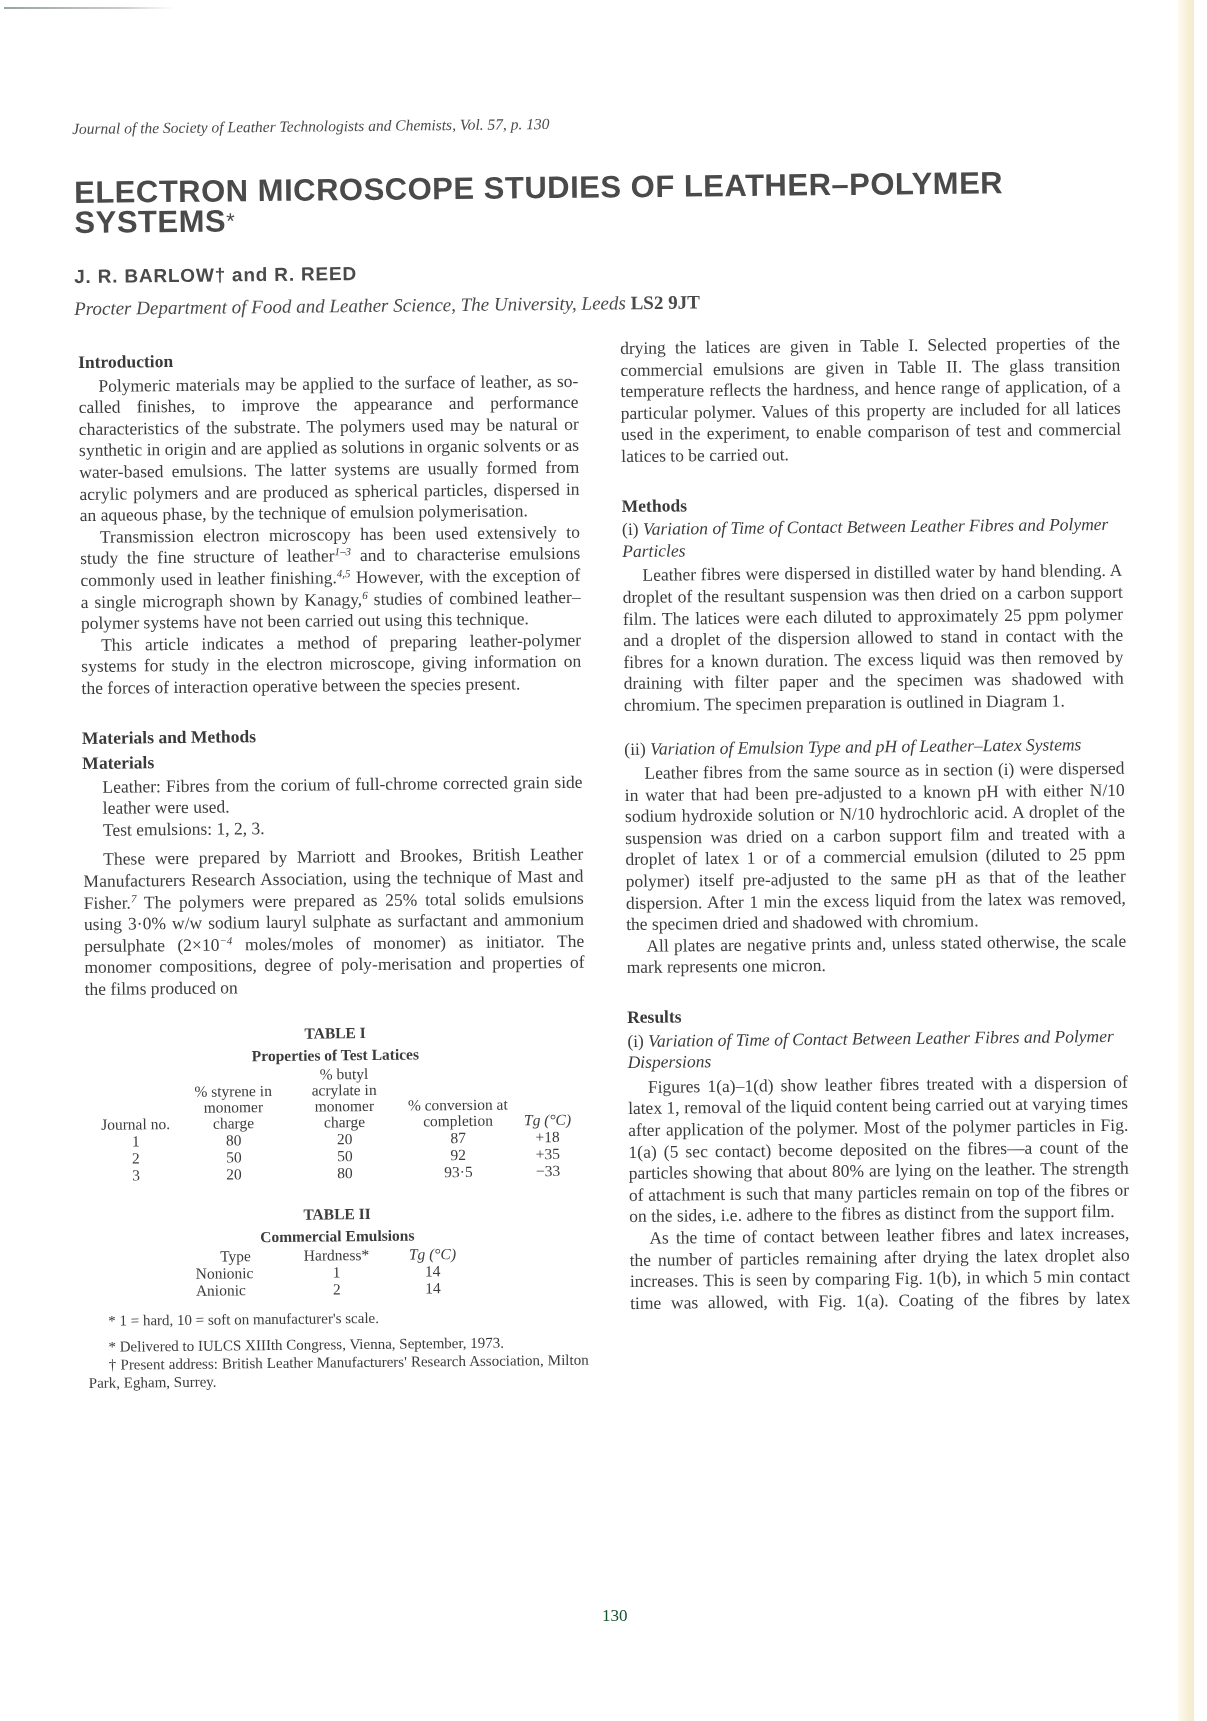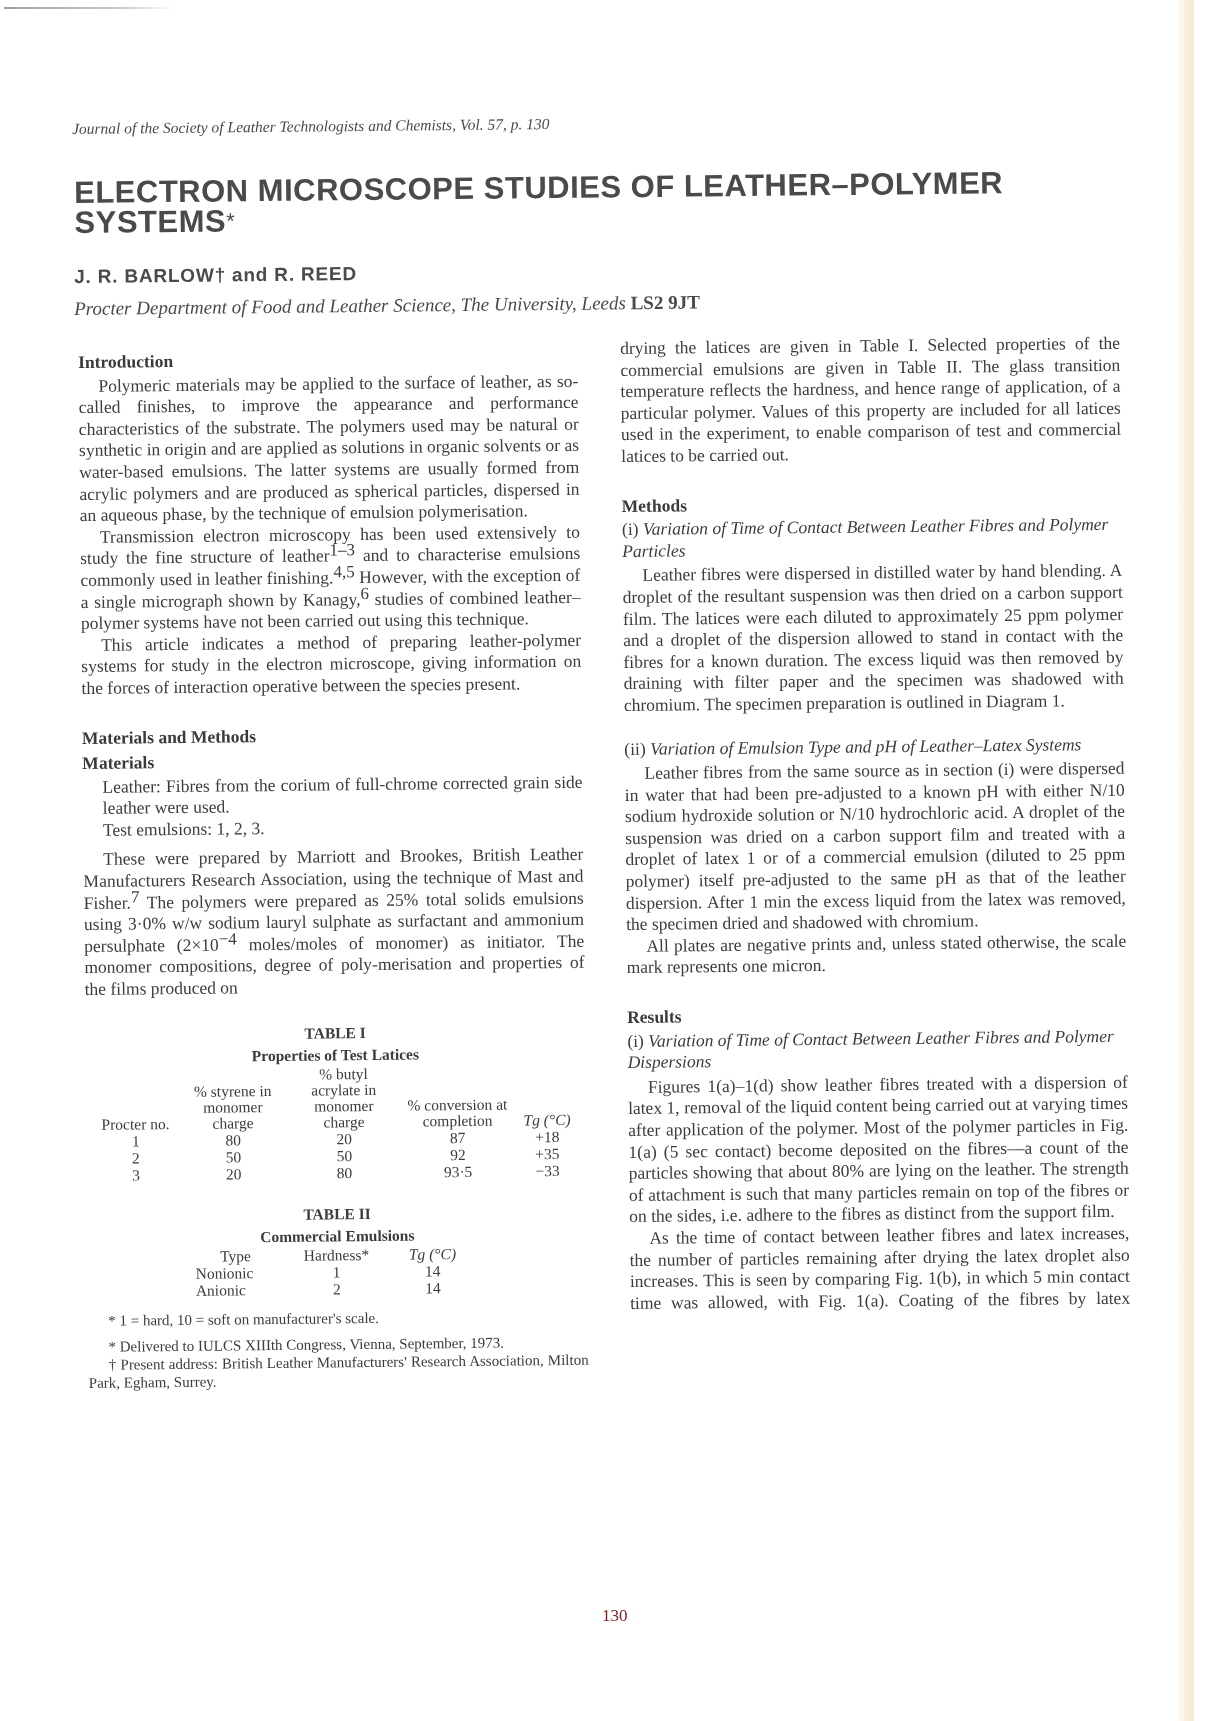--- a/index.html
+++ b/index.html
@@ -53,35 +53,35 @@
   .col-right { left: 620px; top: 338px; }
   .col p { margin: 0; text-align: justify; text-indent: 20px; }
   .col p.noindent { text-indent: 0; }
   .col h3 { margin: 0 0 2px 0; font-size: 17.5px; font-weight: bold; color: #3a3a3a; }
   .col .subhead { margin: 0 0 3px 0; font-size: 17.5px; line-height: 21.6px; }
   .col .subhead i { font-style: italic; }
   .gap-md { height: 22px; }
   .gap-lg { height: 28px; }
   .indent-block { padding-left: 20px; }
   .indent-block p { text-indent: 0; }
-  sup { font-size: 17px; line-height: 0; vertical-align: 6px; }
+  sup { font-size: 11px; line-height: 0; vertical-align: 6px; font-style: italic; }
 
   .table-block { text-align: center; margin-top: 26px; font-size: 15.5px; line-height: 18px; }
   .table-title { font-weight: bold; font-size: 15.5px; margin-bottom: 4px; }
   .table-subtitle { font-weight: bold; font-size: 15.5px; margin-bottom: 2px; }
   table.data { border-collapse: collapse; margin: 0 auto; font-size: 15.5px; }
   table.data th { font-weight: normal; vertical-align: bottom; padding: 0 8px; line-height: 16px; }
   table.data td { text-align: center; padding: 0 8px; line-height: 17px; }
   table.data .tg { font-style: italic; font-family: Liberation Serif, serif; }
   .footnotes { font-size: 15px; line-height: 18px; margin-top: 12px; }
   .footnotes p { text-indent: 20px; margin: 0; }
   .footnotes .fn-gap { height: 8px; }
 
   .page-number {
-    position: absolute; left: 602px; top: 1606px; font-size: 17px; color: #7f1d1d;
+    position: absolute; left: 602px; top: 1606px; font-size: 17px; color: #14532d;
   }
 </style>
 </head>
 <body>
 
 <div class="top-rule"></div>
 <div class="page-edge"></div>
 
 <div class="running-head">Journal of the Society of Leather Technologists and Chemists, Vol. 57, p. 130</div>
 
@@ -111,21 +111,21 @@
     <p>Test emulsions: 1, 2, 3.</p>
   </div>
   <p style="margin-top:8px"><span>These were prepared by Marriott and Brookes, British Leather Manufacturers Research Association, using the technique of Mast and Fisher.</span><sup>7</sup><span> The polymers were prepared as 25% total solids emulsions using 3·0% w/w sodium lauryl sulphate as surfactant and ammonium persulphate (2×10</span><sup>−4</sup><span> moles/moles of monomer) as initiator. The monomer compositions, degree of poly-merisation and properties of the films produced on</span></p>
 
   <div class="table-block">
     <div class="table-title">TABLE I</div>
     <div class="table-subtitle">Properties of Test Latices</div>
     <table class="data">
       <thead>
         <tr>
-          <th>Procter no.</th>
+          <th>Journal no.</th>
           <th style="width:95px">% styrene in monomer charge</th>
           <th style="width:95px">% butyl acrylate in monomer charge</th>
           <th style="width:100px">% conversion at completion</th>
           <th class="tg">Tg (°C)</th>
         </tr>
       </thead>
       <tbody>
         <tr>
           <td>1</td>
           <td>80</td>

